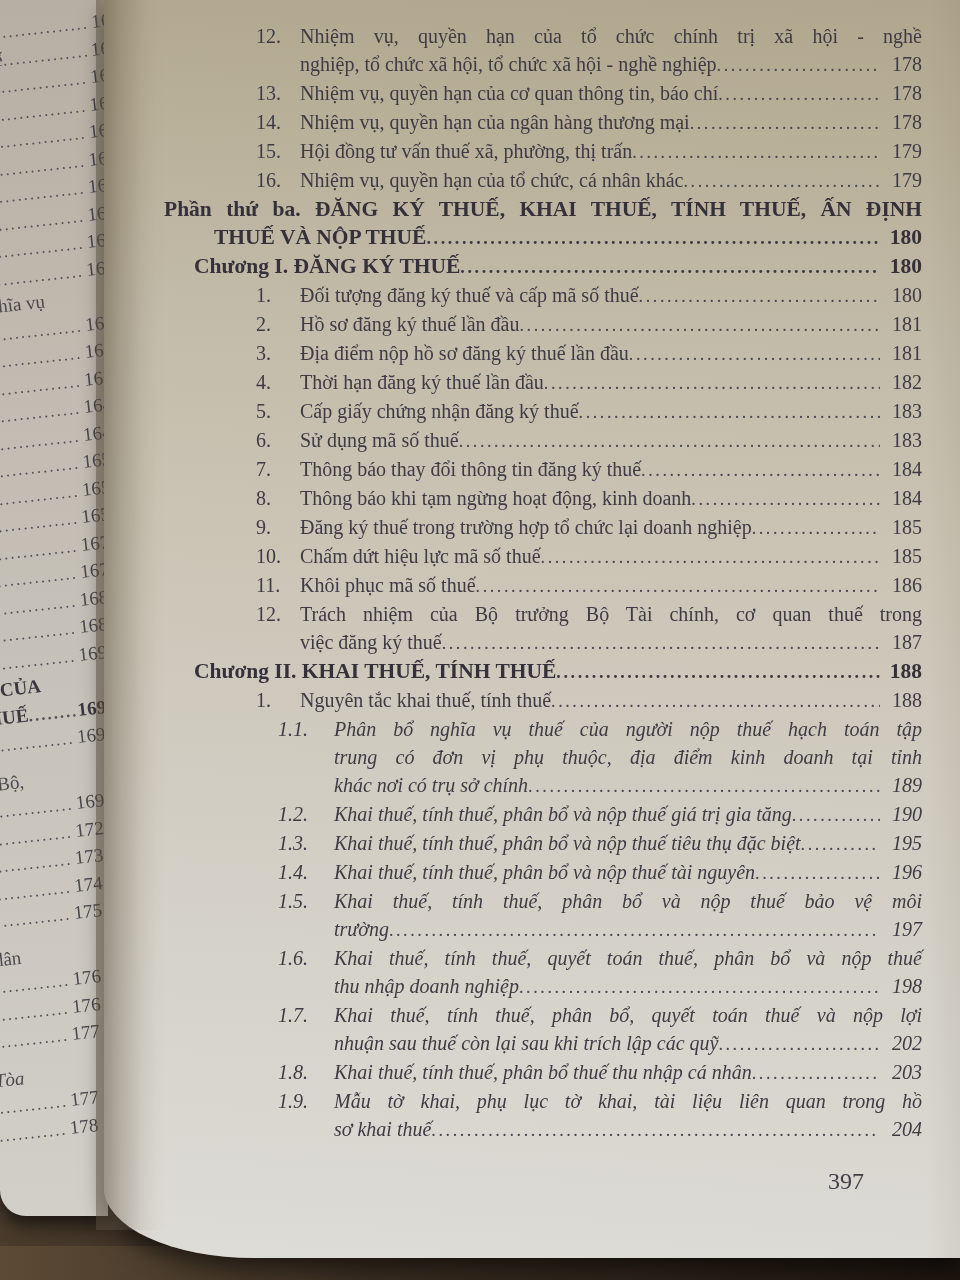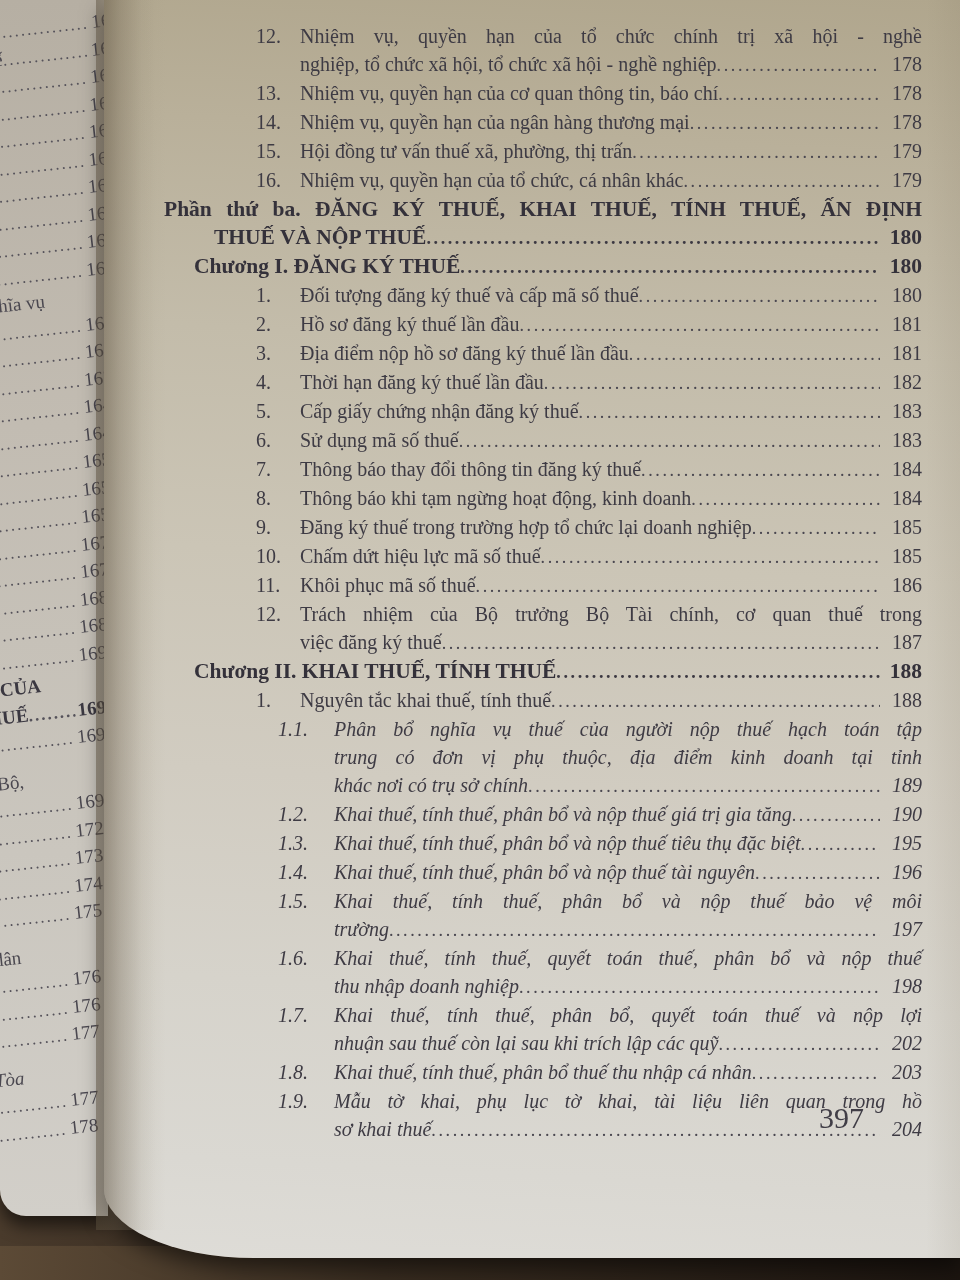--- a/index.html
+++ b/index.html
@@ -49,21 +49,21 @@
   .entry.chapter .row{font-size:21.5px;}
   .num{flex:none;width:44px;}
   .entry.sub .num{width:56px;}
   .txt{white-space:nowrap;}
   .txt.fill{flex:1;white-space:normal;text-align:justify;text-align-last:justify;}
   .dots{flex:1;overflow:hidden;white-space:nowrap;min-width:0;
         letter-spacing:2.6px;font-size:18px;color:#4a4750;font-style:normal;}
   .entry.part .dots,.entry.chapter .dots{font-weight:bold;color:#3b3841;}
   .pg{flex:none;min-width:38px;text-align:right;padding-left:4px;}
   
-  .folio{position:absolute;right:96px;top:1101px;font-size:30px;color:#413e47;z-index:4;}
+  .folio{position:absolute;right:96px;top:1168px;font-size:24px;color:#413e47;z-index:4;}
   
   .table-bottom{position:absolute;left:0;bottom:0;width:960px;height:34px;z-index:1;
         background:linear-gradient(90deg,#5c4a36 0%,#382c20 40%,#1c1510 100%);}
 </style>
 </head>
 <body>
 
 <div class="photo">
 
   <div class="left-page">

